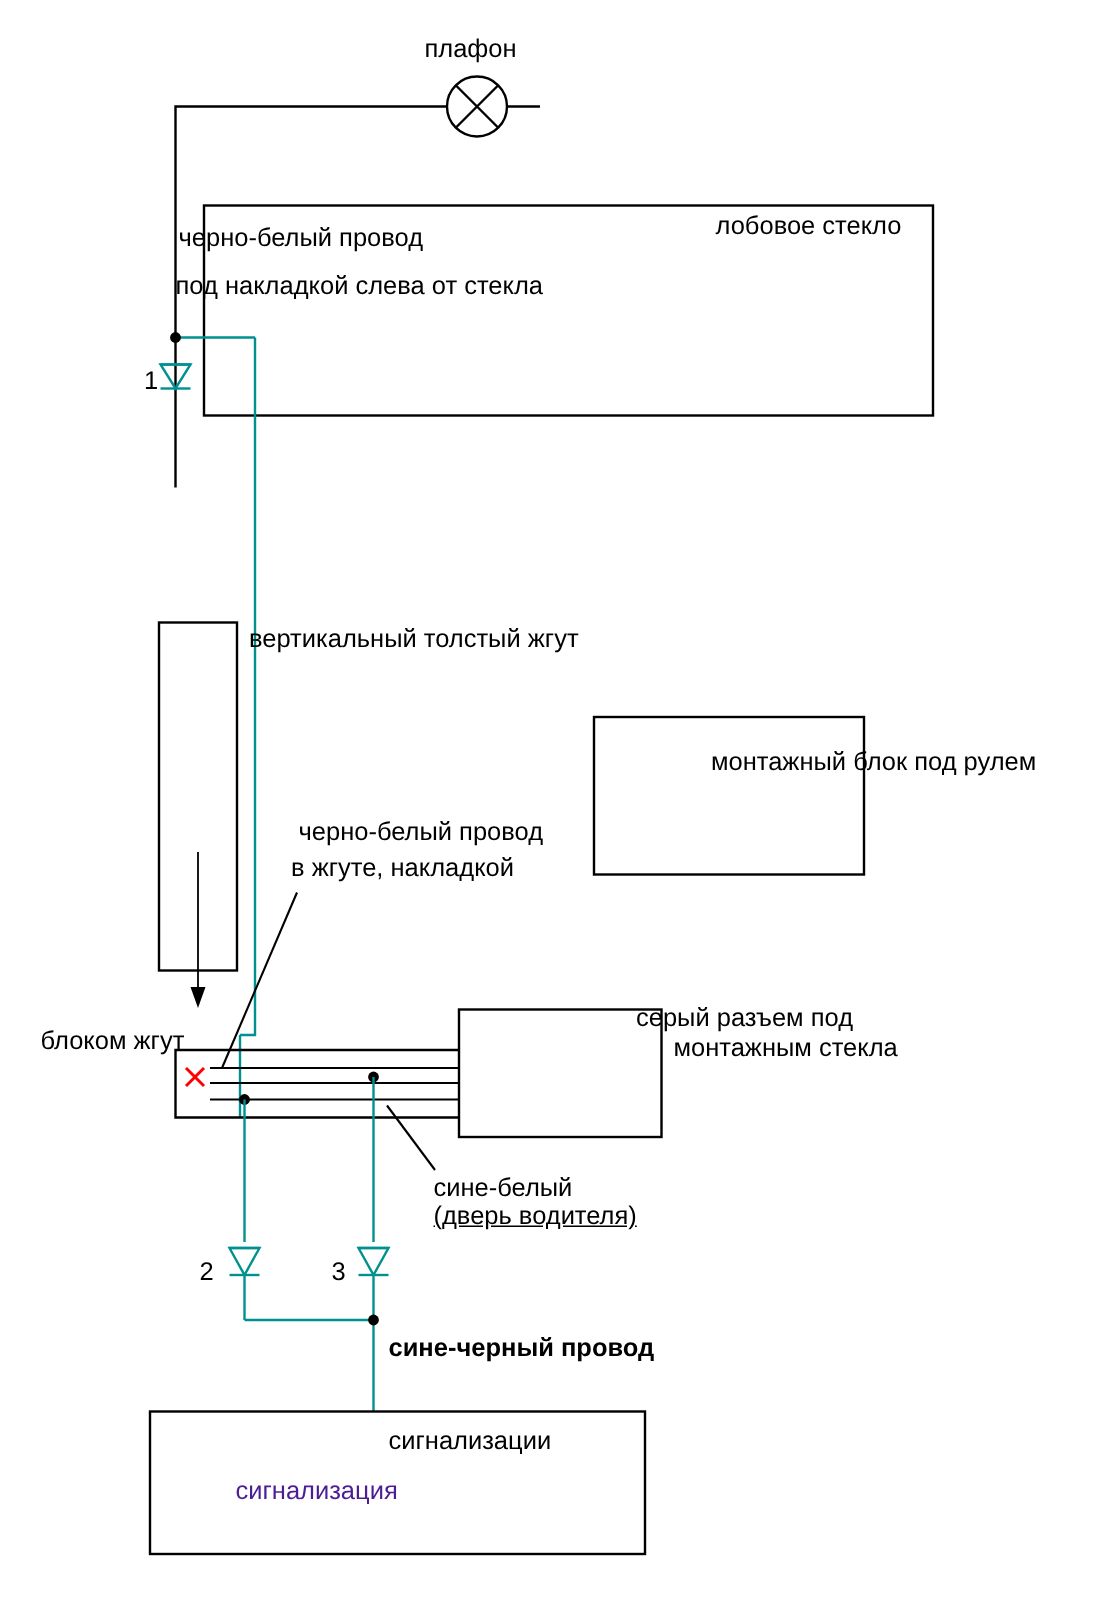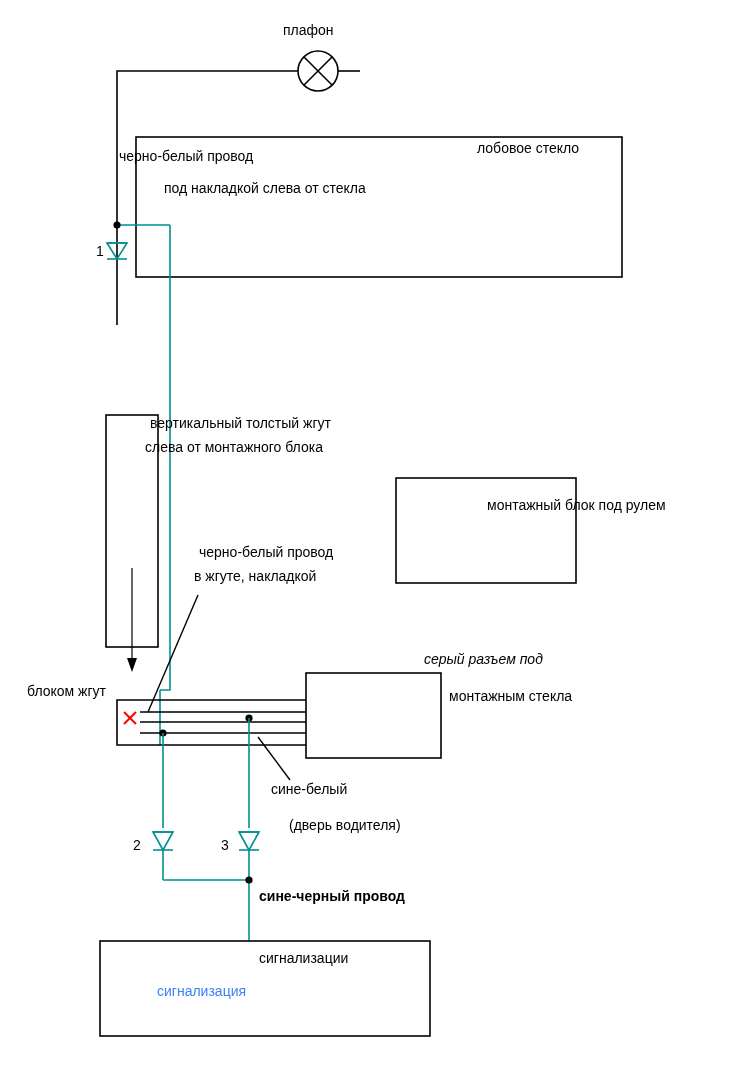--- a/index.html
+++ b/index.html
@@ -18,27 +18,27 @@
   svg.diagram {
     position: absolute;
     left: 0;
     top: 0;
     width: 742px;
     height: 1069px;
   }
   .lbl {
     position: absolute;
     font-family: "Liberation Sans", sans-serif;
-    font-size: 14px;
+    font-size: 17px;
     color: #000000;
     white-space: nowrap;
     line-height: 1.25;
   }
   .lbl-teal {
-    color: #3b82f6;
+    color: #4c1d95;
   }
 </style>
 </head>
 <body>
 
 <div id="root">
 
   <svg class="diagram" viewBox="0 0 742 1069">
 
     <g>
@@ -125,39 +125,38 @@
     <line x1="198" y1="595" x2="148" y2="712" stroke="#000000" stroke-width="1.4"></line>
 
     <line x1="290" y1="780" x2="258" y2="737" stroke="#000000" stroke-width="1.4"></line>
   </svg>
 
   <div class="lbl" style="left:283px; top:22px;">плафон</div>
 
   <div class="lbl" style="left:477px; top:140px;">лобовое стекло</div>
 
   <div class="lbl" style="left:119px; top:148px;">черно-белый провод</div>
-  <div class="lbl" style="left:117px; top:180px;margin-left:47px;">под накладкой слева от стекла</div>
+  <div class="lbl" style="left:117px; top:180px;">под накладкой слева от стекла</div>
 
   <div class="lbl" style="left:96px; top:243px;">1</div>
 
-  <div class="lbl" style="left:150px; top:415px;">вертикальный толстый жгут</div>
-  <div class="lbl" style="left:145px; top:439px;">слева от монтажного блока</div>
+  <div class="lbl" style="left:166px; top:415px;">вертикальный толстый жгут</div>
 
-  <div class="lbl" style="left:474px; top:497px;margin-left:13px;">монтажный блок под рулем</div>
+  <div class="lbl" style="left:474px; top:497px;">монтажный блок под рулем</div>
 
   <div class="lbl" style="left:199px; top:544px;">черно-белый провод</div>
   <div class="lbl" style="left:194px; top:568px;">в жгуте, накладкой</div>
 
-  <div class="lbl" style="left:424px; top:651px;font-style:italic;">серый разъем под</div>
+  <div class="lbl" style="left:424px; top:668px;">серый разъем под</div>
   <div class="lbl" style="left:449px; top:688px;">монтажным стекла</div>
 
   <div class="lbl" style="left:27px; top:683px;">блоком жгут</div>
 
-  <div class="lbl" style="left:271px; top:781px;">сине-белый</div>
-  <div class="lbl" style="left:289px; top:817px;">(дверь водителя)</div>
+  <div class="lbl" style="left:289px; top:781px;">сине-белый</div>
+  <div class="lbl" style="left:289px; top:800px;text-decoration:underline;">(дверь водителя)</div>
 
   <div class="lbl" style="left:133px; top:837px;">2</div>
   <div class="lbl" style="left:221px; top:837px;">3</div>
 
   <div class="lbl" style="left:259px; top:888px;font-weight:bold;">сине-черный провод</div>
   <div class="lbl" style="left:259px; top:950px;">сигнализации</div>
 
   <div class="lbl lbl-teal" style="left:157px; top:983px;">сигнализация</div>
 
 </div>

